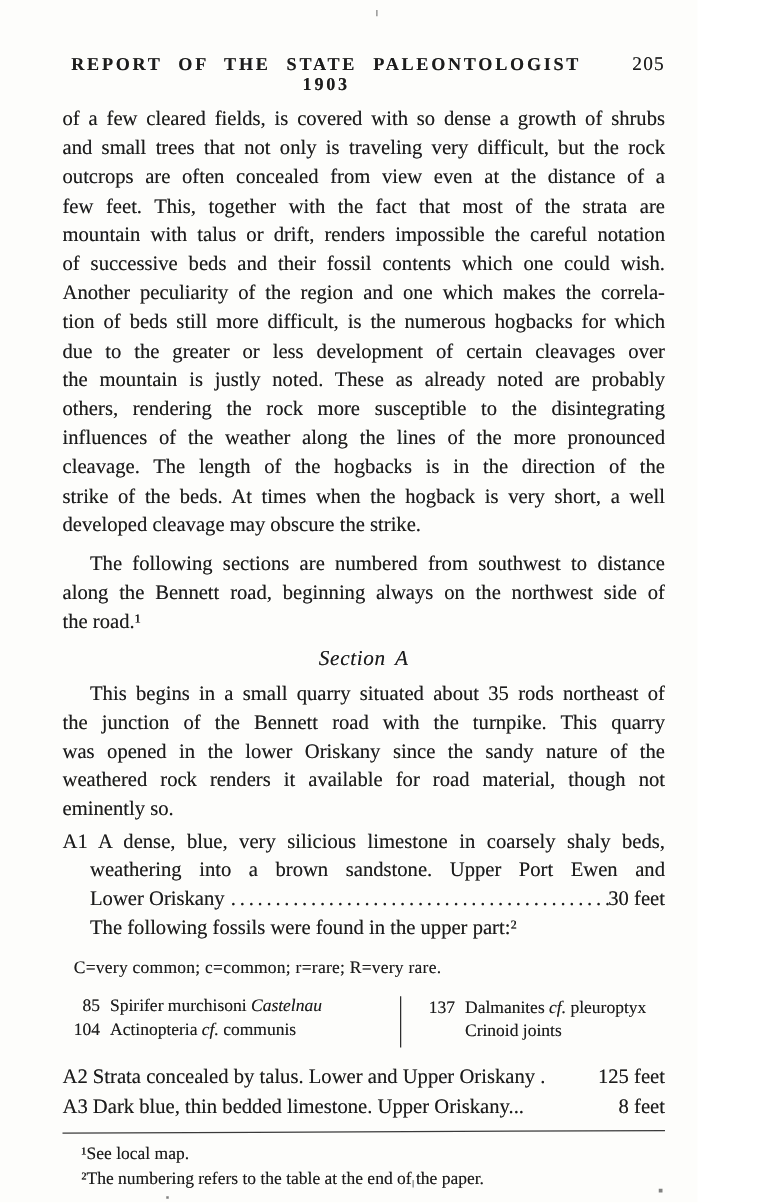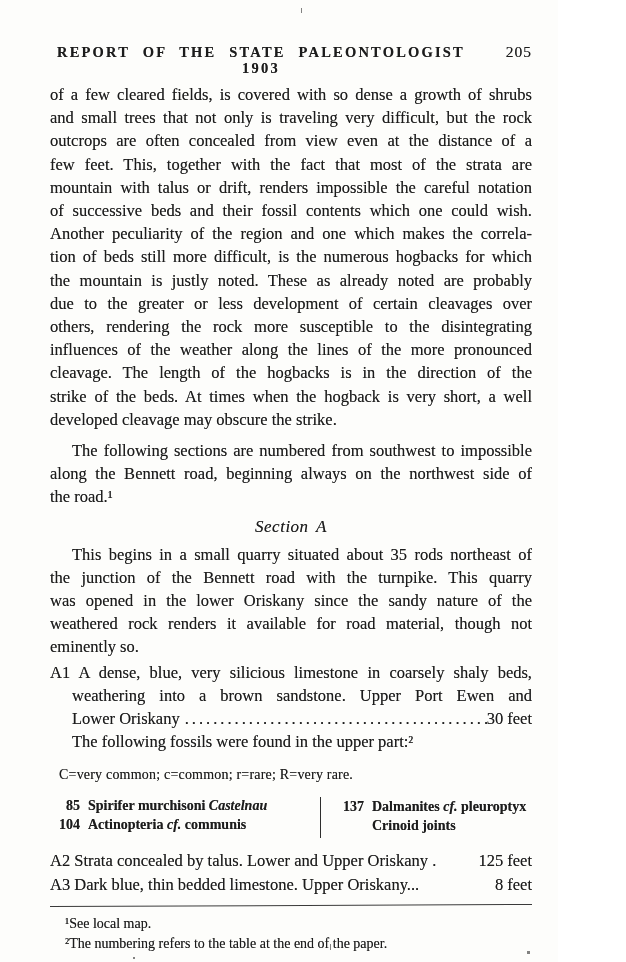--- a/index.html
+++ b/index.html
@@ -41,21 +41,21 @@
   .leader{
     flex:1;overflow:hidden;white-space:nowrap;
     letter-spacing:3px;padding:0 5px;
   }
   .measure{display:flex;align-items:baseline;}
   .measure .lbl{flex:1;white-space:nowrap;overflow:hidden;}
   .measure .val{white-space:nowrap;text-align:right;min-width:66px;}
   .a2{margin-top:11px;}
   
   .key{margin-top:13px;margin-left:9px;font-size:14px;line-height:18px;letter-spacing:0.2px;}
-  .fossils{display:flex;margin-top:13px;font-size:14px;line-height:18.5px;font-weight:bold;}
+  .fossils{display:flex;margin-top:13px;font-size:14px;line-height:18.5px;}
   .fcol-left{width:266px;margin-left:4px;}
   .fcol-right{border-left:1.6px solid #2e2e2e;padding-left:17px;padding-top:1px;padding-bottom:3px;flex:1;}
   .frow{display:flex;}
   .fnum{width:26px;text-align:right;flex:none;}
   .fname{margin-left:8px;}
   
   .footrule{
     margin-top:9px;border:0;border-top:1.5px solid #3a3a3a;
     width:100%;transform:rotate(-0.25deg);
   }
@@ -78,31 +78,31 @@
 
     <div class="p1">
       <div class="tl jline">of a few cleared fields, is covered with so dense a growth of shrubs</div>
       <div class="tl jline">and small trees that not only is traveling very difficult, but the rock</div>
       <div class="tl jline">outcrops are often concealed from view even at the distance of a</div>
       <div class="tl jline">few feet.  This, together with the fact that most of the strata are</div>
       <div class="tl jline">mountain with talus or drift, renders impossible the careful notation</div>
       <div class="tl jline">of successive beds and their fossil contents which one could wish.</div>
       <div class="tl jline">Another peculiarity of the region and one which makes the correla-</div>
       <div class="tl jline">tion of beds still more difficult, is the numerous hogbacks for which</div>
+      <div class="tl jline">due to the greater or less development of certain cleavages over</div>
       <div class="tl jline">the mountain is justly noted.  These as already noted are probably</div>
-      <div class="tl jline">due to the greater or less development of certain cleavages over</div>
       <div class="tl jline">others, rendering the rock more susceptible to the disintegrating</div>
       <div class="tl jline">influences of the weather along the lines of the more pronounced</div>
       <div class="tl jline">cleavage.  The length of the hogbacks is in the direction of the</div>
       <div class="tl jline">strike of the beds.  At times when the hogback is very short, a well</div>
       <div class="tl">developed cleavage may obscure the strike.</div>
     </div>
 
     <div class="p2">
-      <div class="tl jline indent">The following sections are numbered from southwest to impossible</div>
+      <div class="tl jline indent">The following sections are numbered from southwest to distance</div>
       <div class="tl jline">along the Bennett road, beginning always on the northwest side of</div>
       <div class="tl">the road.¹</div>
     </div>
 
     <div class="heading">Section A</div>
 
     <div class="p3">
       <div class="tl jline indent">This begins in a small quarry situated about 35 rods northeast of</div>
       <div class="tl jline">the junction of the Bennett road with the turnpike.  This quarry</div>
       <div class="tl jline">was opened in the lower Oriskany since the sandy nature of the</div>

